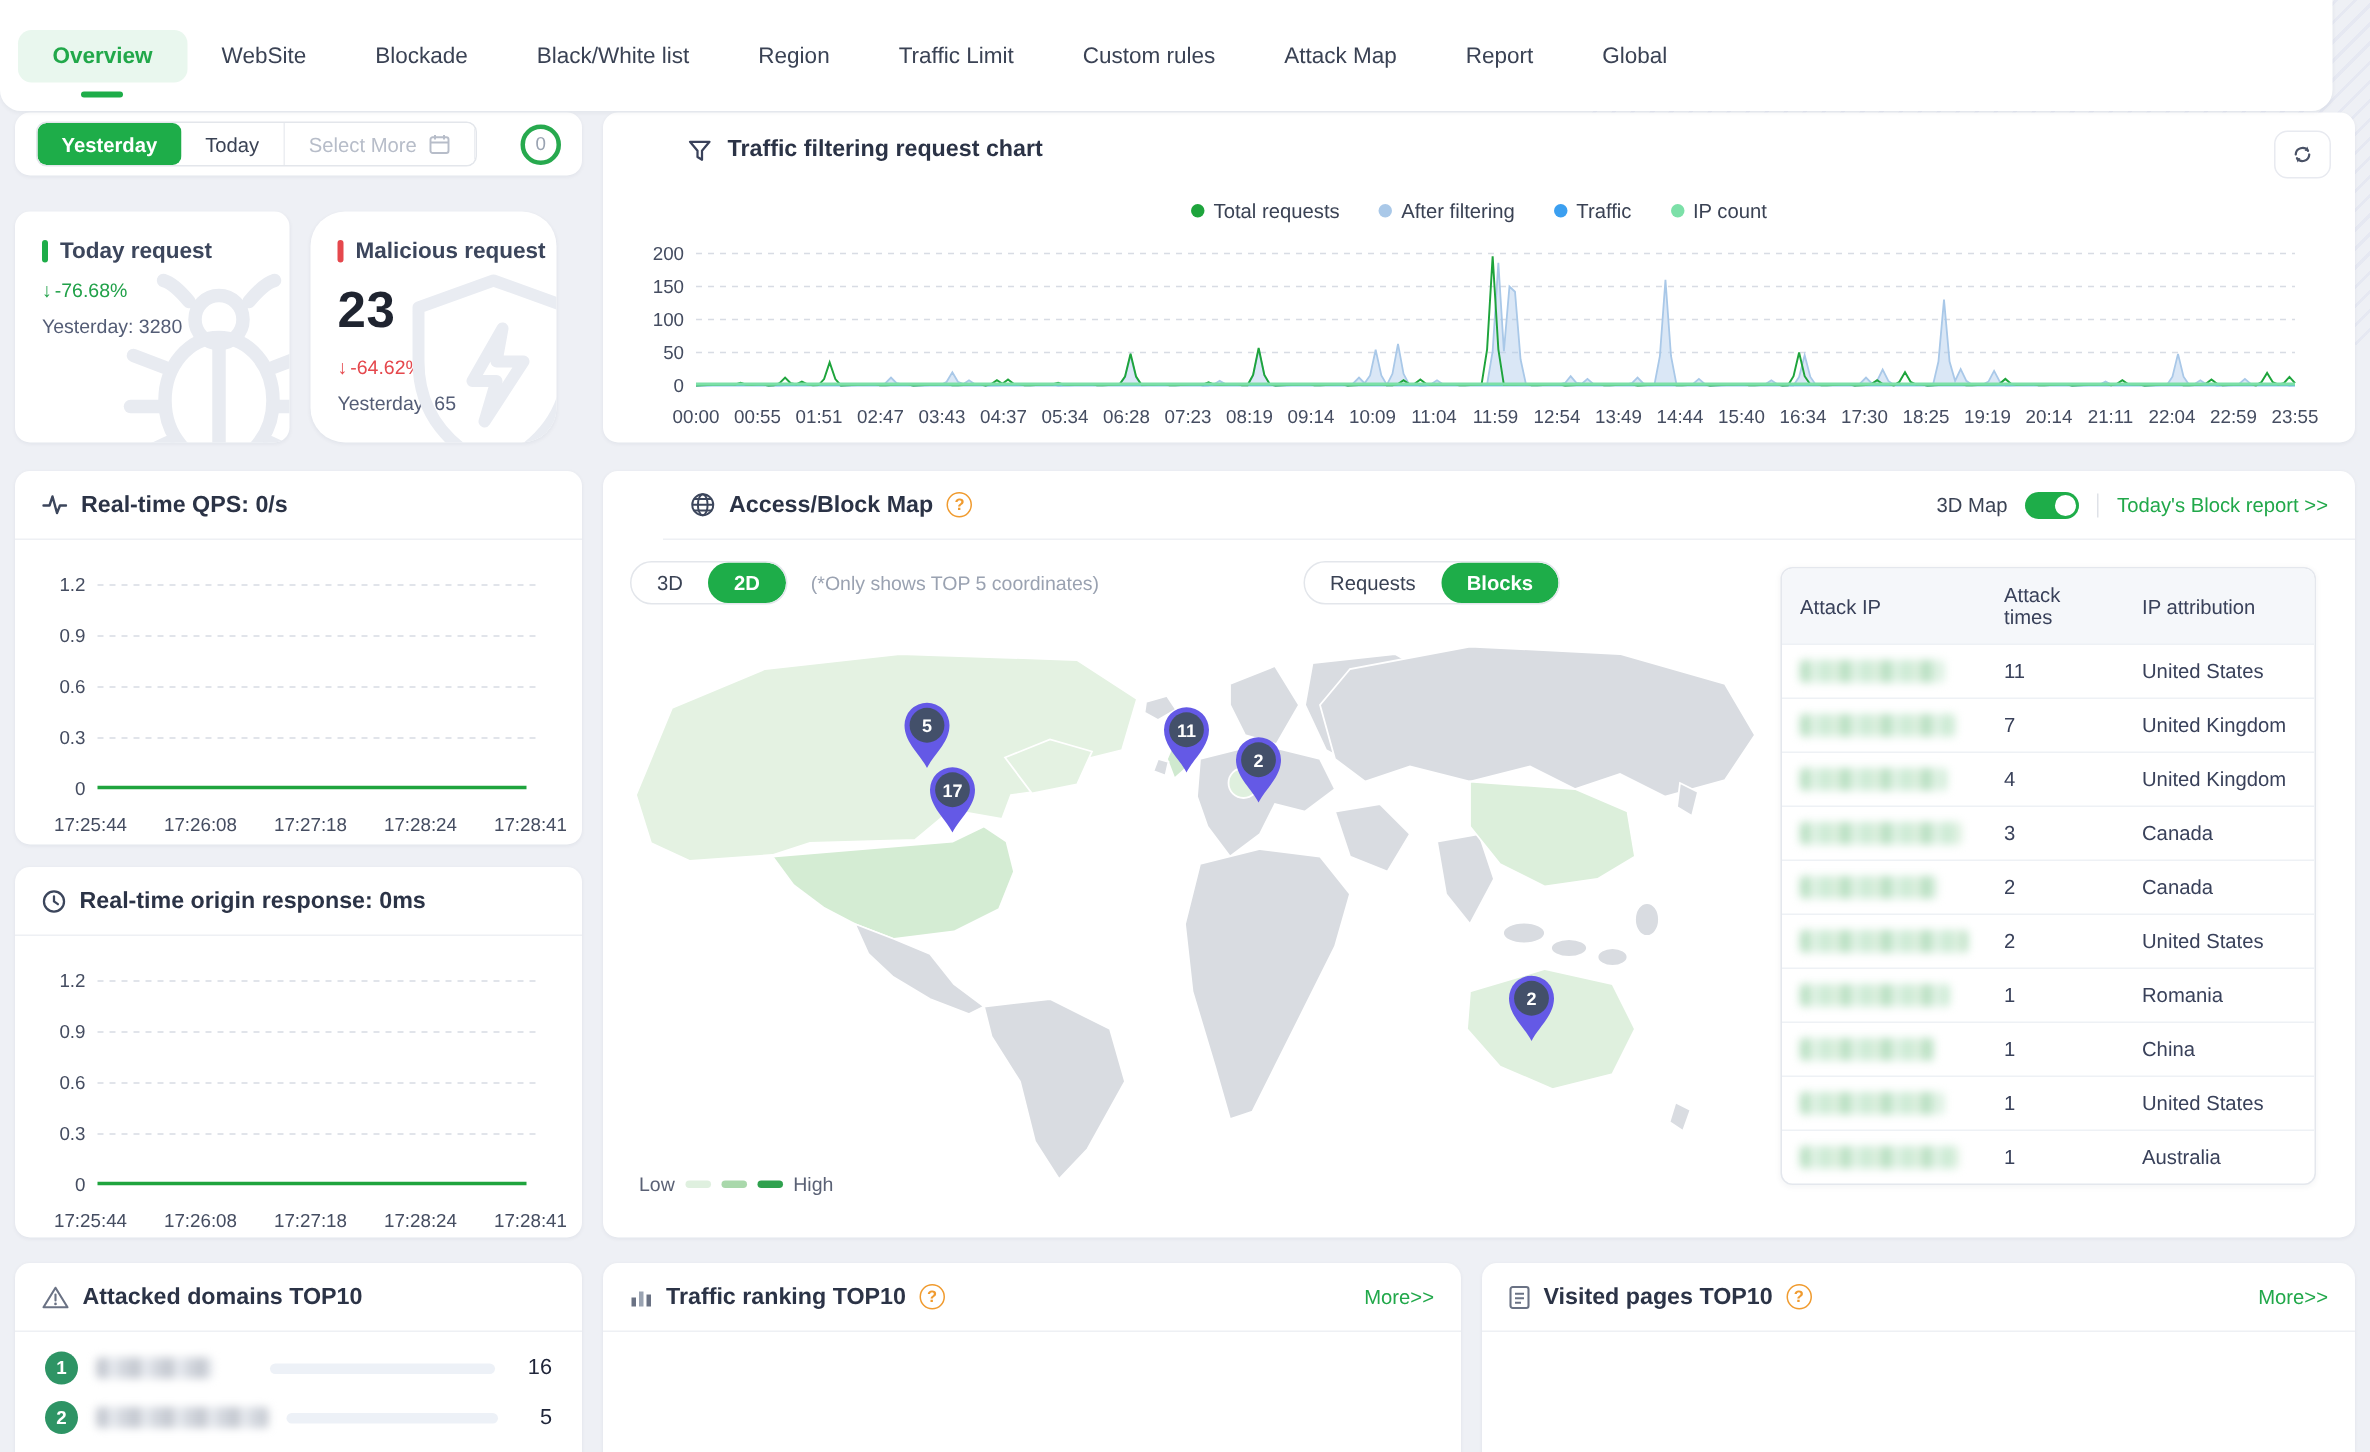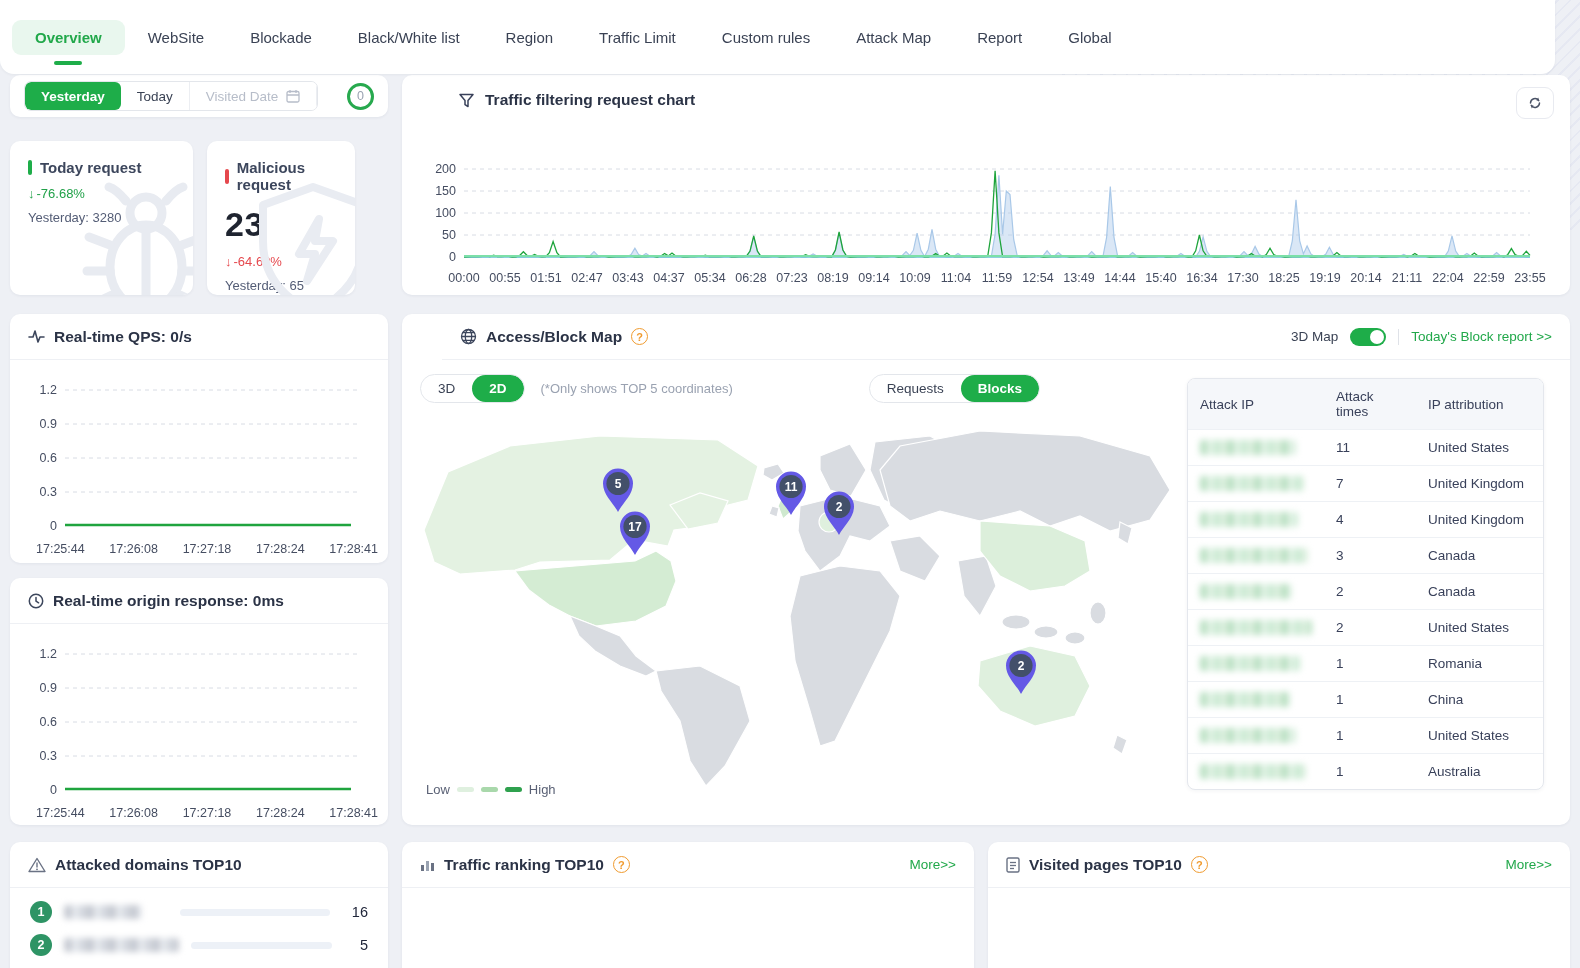--- a/index.html
+++ b/index.html
@@ -31,21 +31,21 @@
   #date-card { left:10px; top:75px; width:378px; height:42px; display:flex; align-items:center; padding:0 14px; }
   .seg-group { display:flex; align-items:stretch; border:1px solid #e3e6eb; border-radius:7px; overflow:hidden; height:30px; }
   .seg-btn { display:flex; align-items:center; justify-content:center; font-size:13.5px; padding:0 16px; color:#3a4254; background:#fff; cursor:pointer; border-right:1px solid #eceef2; }
   .seg-btn.green { background:#1ead49; color:#fff; border-radius:6px; border-right:none; font-weight:bold; }
   .seg-btn.placeholder { color:#b7bdc9; gap:8px; }
   #refresh-ring { margin-left:auto; width:27px; height:27px; border:3px solid #27a94e; border-radius:50%;
       display:flex; align-items:center; justify-content:center; font-size:12.5px; color:#9aa3b2; }
 
   
   #stat1 { left:10px; top:141px; width:183px; height:154px; overflow:hidden; }
-  #stat2 { left:207px; top:141px; width:148px; height:154px; overflow:hidden; }
+  #stat2 { left:207px; top:141px; width:164px; height:154px; overflow:hidden;border-radius:23px; }
   .stat-inner { position:relative; padding:18px 0 0 18px; height:100%; }
   .stat-label { display:flex; align-items:center; gap:8px; font-size:15px; font-weight:bold; color:#3c465c; }
   .accent-bar { width:4px; height:15px; border-radius:2px; }
   .stat-value { font-size:34px; font-weight:bold; color:#1f2430; margin-top:12px; letter-spacing:.5px; }
   .stat-change { font-size:13px; margin-top:10px; display:flex; align-items:center; gap:2px; }
   .stat-yesterday { font-size:13px; color:#545d76; margin-top:9px; }
   .watermark { position:absolute; right:-18px; bottom:-24px; opacity:1; pointer-events:none; }
 
   
   .card-head { display:flex; align-items:center; gap:9px; height:46px; padding:0 18px;
@@ -124,21 +124,21 @@
     <div class="nav-tab">Attack Map</div>
     <div class="nav-tab">Report</div>
     <div class="nav-tab">Global</div>
   </nav>
 
 <div class="card" id="date-card">
   <div class="seg-group">
     <div class="seg-btn green">Yesterday</div>
     <div class="seg-btn">Today</div>
     <div class="seg-btn placeholder">
-      <span>Visited Date</span>
+      <span>Select More</span>
       <svg width="14" height="14" viewBox="0 0 14 14">
         <rect x="1" y="2.5" width="12" height="10.5" rx="1.5" fill="none" stroke="#b7bdc9" stroke-width="1.3"></rect>
         <line x1="1" y1="6" x2="13" y2="6" stroke="#b7bdc9" stroke-width="1.3"></line>
         <line x1="4" y1="1" x2="4" y2="4" stroke="#b7bdc9" stroke-width="1.3"></line>
         <line x1="10" y1="1" x2="10" y2="4" stroke="#b7bdc9" stroke-width="1.3"></line>
       </svg>
     </div>
   </div>
   <div id="refresh-ring">0</div>
 </div>
@@ -203,20 +203,38 @@
   <div id="refresh-btn">
     <svg width="16" height="16" viewBox="0 0 16 16">
       <g fill="none" stroke="#4a5266" stroke-width="1.5" stroke-linecap="round">
         <path d="M3.5 8 a4.5 4.5 0 0 1 8.2 -2.4"></path>
         <path d="M12.5 8 a4.5 4.5 0 0 1 -8.2 2.4"></path>
       </g>
       <path d="M11.2 2.6 l1 2.8 -2.8 .2 Z" fill="#4a5266"></path>
       <path d="M4.8 13.4 l-1 -2.8 2.8 -.2 Z" fill="#4a5266"></path>
     </svg>
   </div>
+  <div id="legend-row">
+      <div class="legend-item">
+        <span class="legend-dot" style="background:#1ea43c"></span>
+        <span>Total requests</span>
+      </div>
+      <div class="legend-item">
+        <span class="legend-dot" style="background:#a9c8e8"></span>
+        <span>After filtering</span>
+      </div>
+      <div class="legend-item">
+        <span class="legend-dot" style="background:#3b9ff0"></span>
+        <span>Traffic</span>
+      </div>
+      <div class="legend-item">
+        <span class="legend-dot" style="background:#7ce0a8"></span>
+        <span>IP count</span>
+      </div>
+    </div>
   <svg id="main-chart" width="1132" height="138" viewBox="0 0 1132 138" style="position:absolute;left:18px;top:82px;">
       <line x1="44" y1="100" x2="1110" y2="100" stroke="#e7eaf0" stroke-width="1"></line>
       <text x="36" y="104" text-anchor="end" font-size="12.5" fill="#454d61">0</text>
       <line x1="44" y1="78" x2="1110" y2="78" stroke="#d8dce4" stroke-width="1" stroke-dasharray="4 4"></line>
       <text x="36" y="82" text-anchor="end" font-size="12.5" fill="#454d61">50</text>
       <line x1="44" y1="56" x2="1110" y2="56" stroke="#d8dce4" stroke-width="1" stroke-dasharray="4 4"></line>
       <text x="36" y="60" text-anchor="end" font-size="12.5" fill="#454d61">100</text>
       <line x1="44" y1="34" x2="1110" y2="34" stroke="#d8dce4" stroke-width="1" stroke-dasharray="4 4"></line>
       <text x="36" y="38" text-anchor="end" font-size="12.5" fill="#454d61">150</text>
       <line x1="44" y1="12" x2="1110" y2="12" stroke="#d8dce4" stroke-width="1" stroke-dasharray="4 4"></line>

